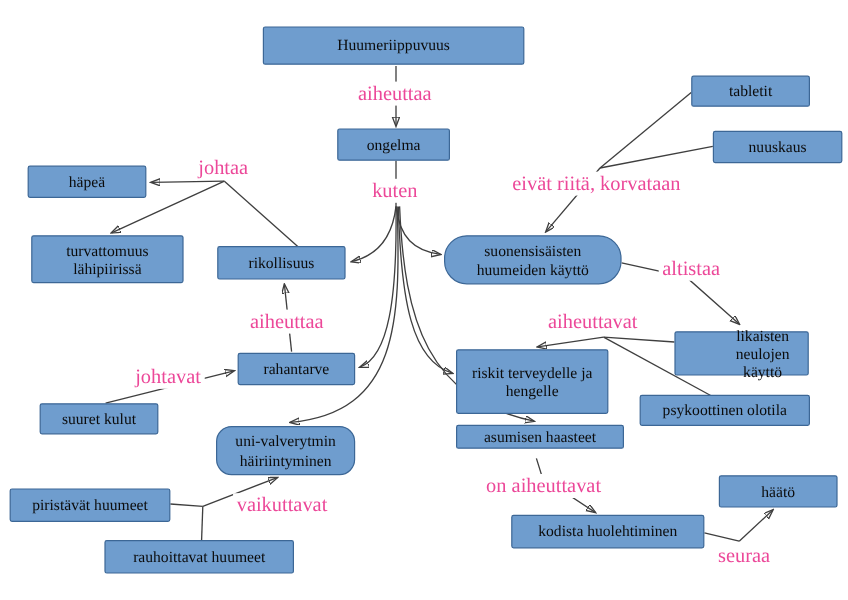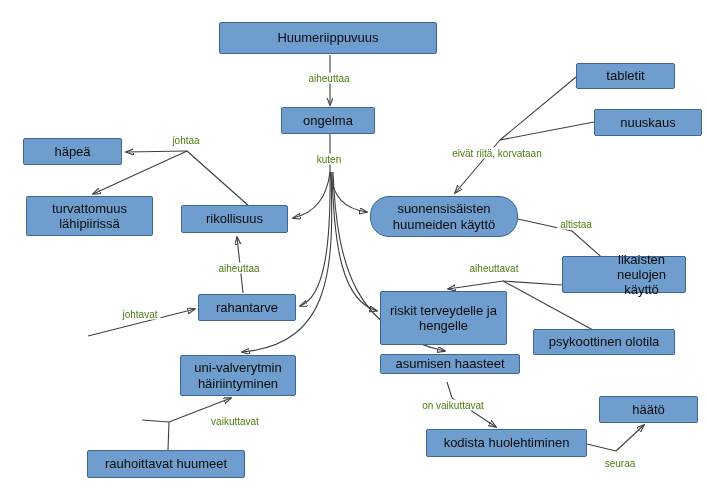--- a/index.html
+++ b/index.html
@@ -1,20 +1,20 @@
 <!DOCTYPE html>
 <html><head>
 <meta charset="utf-8">
 <style>
   html,body { margin:0; padding:0; background:#ffffff; }
   #canvas {
     position:relative;
     width:707px; height:500px;
     background:var(--bg,#ffffff);
-    font-family:Liberation Sans, sans-serif;
+    font-family:Liberation Serif, serif;
     overflow:hidden;
     border-bottom:1px solid #a8a8a8;
   }
   #edges { position:absolute; left:0; top:0; width:707px; height:500px; }
   #edges path { fill:none; stroke:var(--line,#3f3f3f); stroke-width:1.1; }
   .node {
     position:absolute;
     box-sizing:border-box;
     background:var(--node-fill,#6f9dce);
     border:1px solid var(--node-border,#3c6796);
@@ -23,22 +23,22 @@
     text-align:center;
     font-size:13px; line-height:1.18;
     color:#0b0b0b;
     padding:1px 4px;
   }
   .edge-label {
     position:absolute;
     transform:translate(-50%,-50%);
     background:var(--bg,#ffffff);
     padding:0 3px;
-    font-size:10px;
-    color:#4d7c0f;
+    font-size:17px;
+    color:#ec4899;
     white-space:nowrap;
   }
 </style>
 </head>
 <body>
 
 <div id="canvas" style="--node-fill: #6f9dce; --node-border: #3c6796; --line: #3f3f3f; --bg: #ffffff;">
 
   <svg id="edges" viewBox="0 0 707 500" xmlns="http://www.w3.org/2000/svg">
     <defs>
@@ -74,38 +74,40 @@
     <path marker-end="url(#arrow)" d="M500,140 L455,193"></path>
     <path marker-end="url(#arrow)" d="M447,382 L452,398 L496,427"></path>
     <path marker-end="url(#arrow)" d="M616,451 L644,425"></path>
   </svg>
 
   <div class="node" style="left:219px; top:22px;  width:218px; height:32px;">Huumeriippuvuus</div>
   <div class="node" style="left:281px; top:107px; width:94px;  height:27px;">ongelma</div>
   <div class="node" style="left:576px; top:63px;  width:99px;  height:26px;">tabletit</div>
   <div class="node" style="left:594px; top:109px; width:108px; height:27px;">nuuskaus</div>
   <div class="node" style="left:370px; top:196px; width:148px; height:41px;border-radius:19px;">suonensisäisten huumeiden käyttö</div>
-  <div class="node" style="left:562px; top:256px; width:124px; height:37px;padding-left:39px;">likaisten neulojen käyttö</div>
+  <div class="node" style="left:562px; top:276px; width:112px; height:37px;padding-left:39px;">likaisten neulojen käyttö</div>
   <div class="node" style="left:23px;  top:138px; width:99px;  height:27px;">häpeä</div>
   <div class="node" style="left:533px; top:329px; width:142px; height:26px;">psykoottinen olotila</div>
   <div class="node" style="left:26px;  top:196px; width:127px; height:40px;">turvattomuus lähipiirissä</div>
   <div class="node" style="left:181px; top:205px; width:107px; height:28px;">rikollisuus</div>
   <div class="node" style="left:198px; top:294px; width:98px;  height:27px;">rahantarve</div>
-  <div class="node" style="left:180px; top:355px; width:116px; height:41px;">uni-valverytmin häiriintyminen</div>
+  <div class="node" style="left:33px;  top:336px; width:99px;  height:26px;">suuret kulut</div>
+  <div class="node" style="left:180px; top:355px; width:116px; height:41px;border-radius:13px;">uni-valverytmin häiriintyminen</div>
   <div class="node" style="left:380px; top:291px; width:127px; height:54px;">riskit terveydelle ja hengelle</div>
   <div class="node" style="left:380px; top:354px; width:140px; height:20px;text-align:right;">asumisen haasteet</div>
+  <div class="node" style="left:8px;   top:407px; width:134px; height:28px;">piristävät huumeet</div>
   <div class="node" style="left:87px;  top:450px; width:158px; height:28px;">rauhoittavat huumeet</div>
   <div class="node" style="left:426px; top:429px; width:161px; height:28px;">kodista huolehtiminen</div>
   <div class="node" style="left:599px; top:396px; width:99px;  height:27px;">häätö</div>
 
   <div class="edge-label" style="left:329px; top:78px;">aiheuttaa</div>
   <div class="edge-label" style="left:329px; top:159px;">kuten</div>
   <div class="edge-label" style="left:186px; top:140px;text-align:center;">johtaa</div>
   <div class="edge-label" style="left:497px; top:153px;">eivät riitä, korvataan</div>
   <div class="edge-label" style="left:576px; top:224px;">altistaa</div>
   <div class="edge-label" style="left:239px; top:268px;">aiheuttaa</div>
   <div class="edge-label" style="left:494px; top:268px;">aiheuttavat</div>
   <div class="edge-label" style="left:140px; top:314px;">johtavat</div>
   <div class="edge-label" style="left:211px; top:421px;margin-left:24px;">vaikuttavat</div>
-  <div class="edge-label" style="left:453px; top:405px;">on vaikuttavat</div>
+  <div class="edge-label" style="left:453px; top:405px;">on aiheuttavat</div>
   <div class="edge-label" style="left:620px; top:463px;">seuraa</div>
 
 </div>
 
 </body></html>

